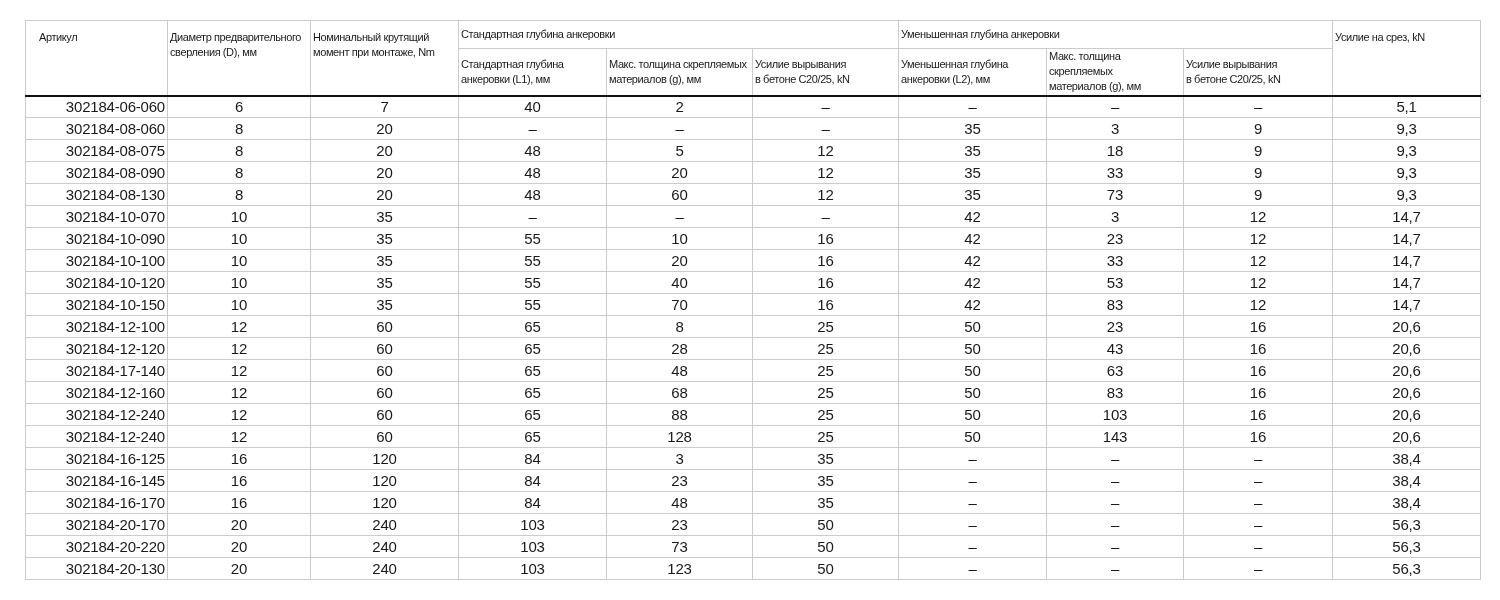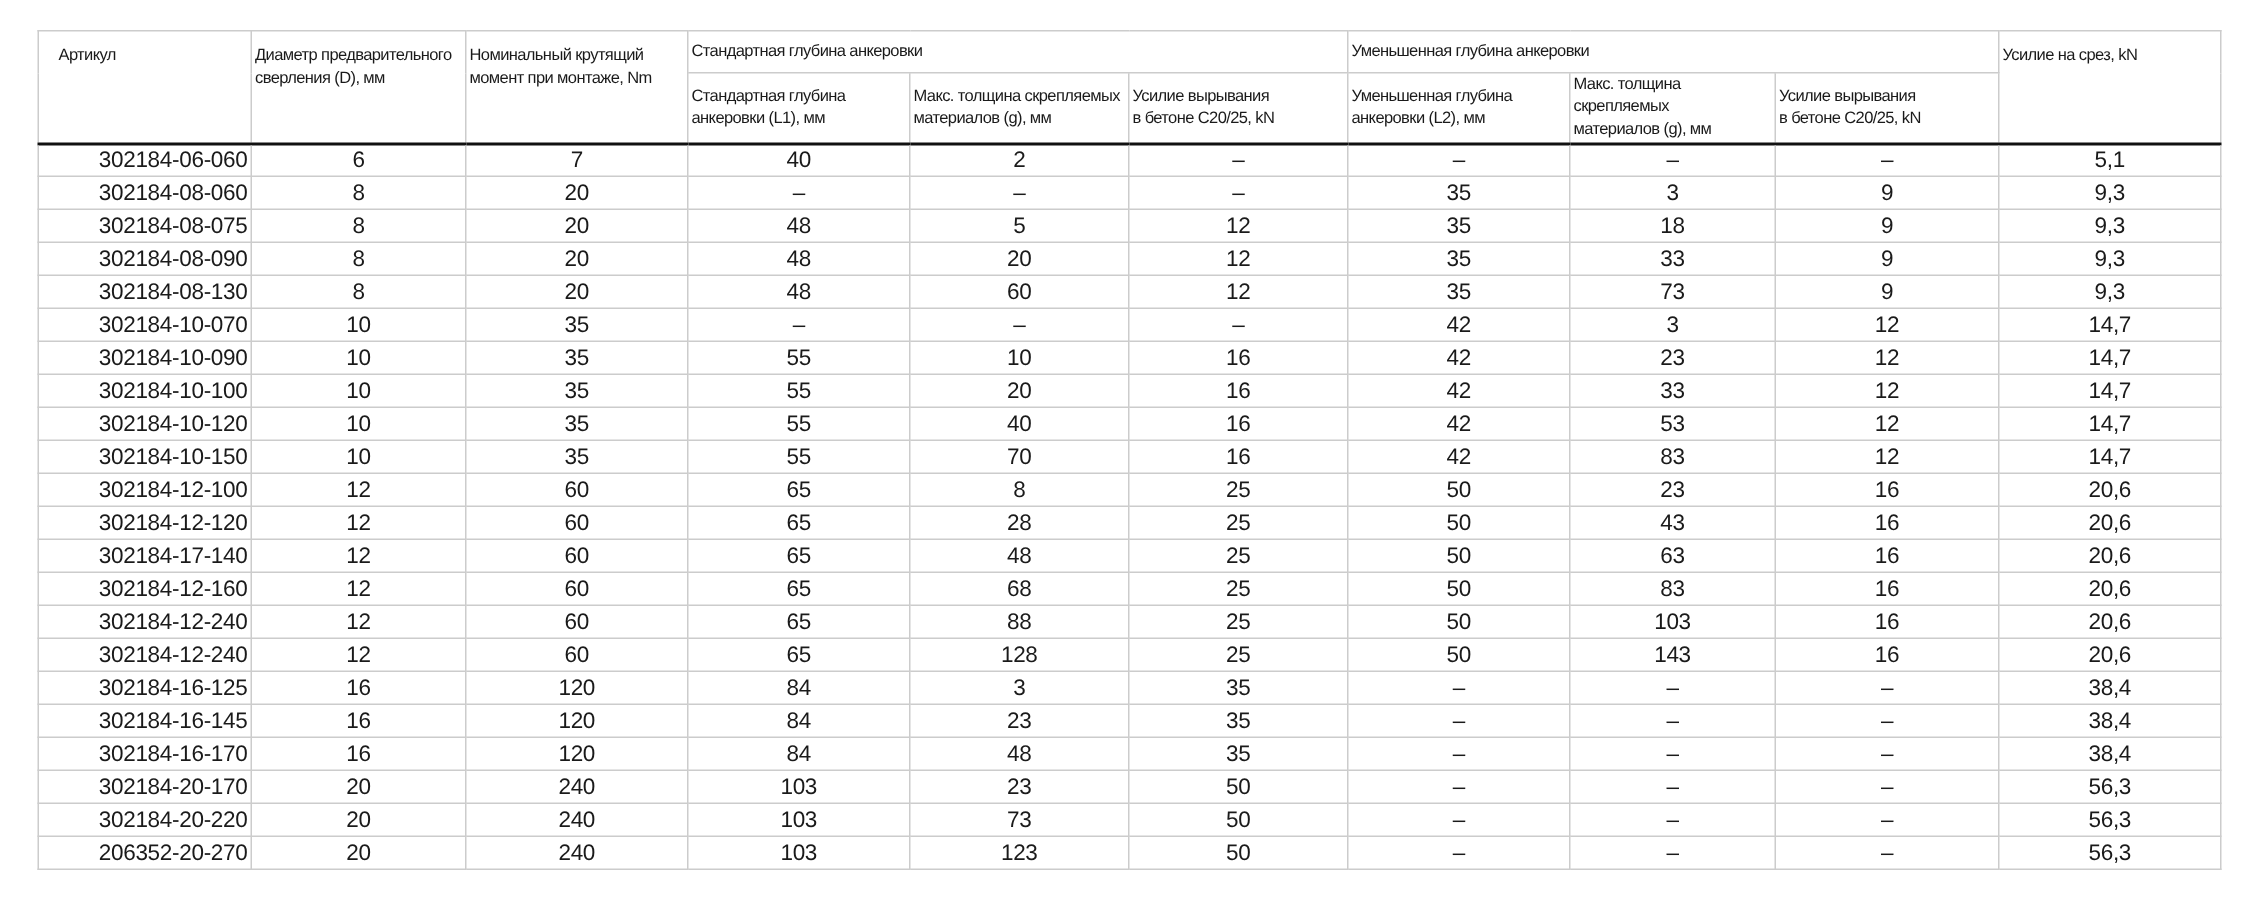--- a/index.html
+++ b/index.html
@@ -360,21 +360,21 @@
           <td>240</td>
           <td>103</td>
           <td>73</td>
           <td>50</td>
           <td>–</td>
           <td>–</td>
           <td>–</td>
           <td>56,3</td>
         </tr>
         <tr>
-          <td class="article-cell">206352-20-270</td>
+          <td class="article-cell">302184-20-130</td>
           <td>20</td>
           <td>240</td>
           <td>103</td>
           <td>123</td>
           <td>50</td>
           <td>–</td>
           <td>–</td>
           <td>–</td>
           <td>56,3</td>
         </tr>

